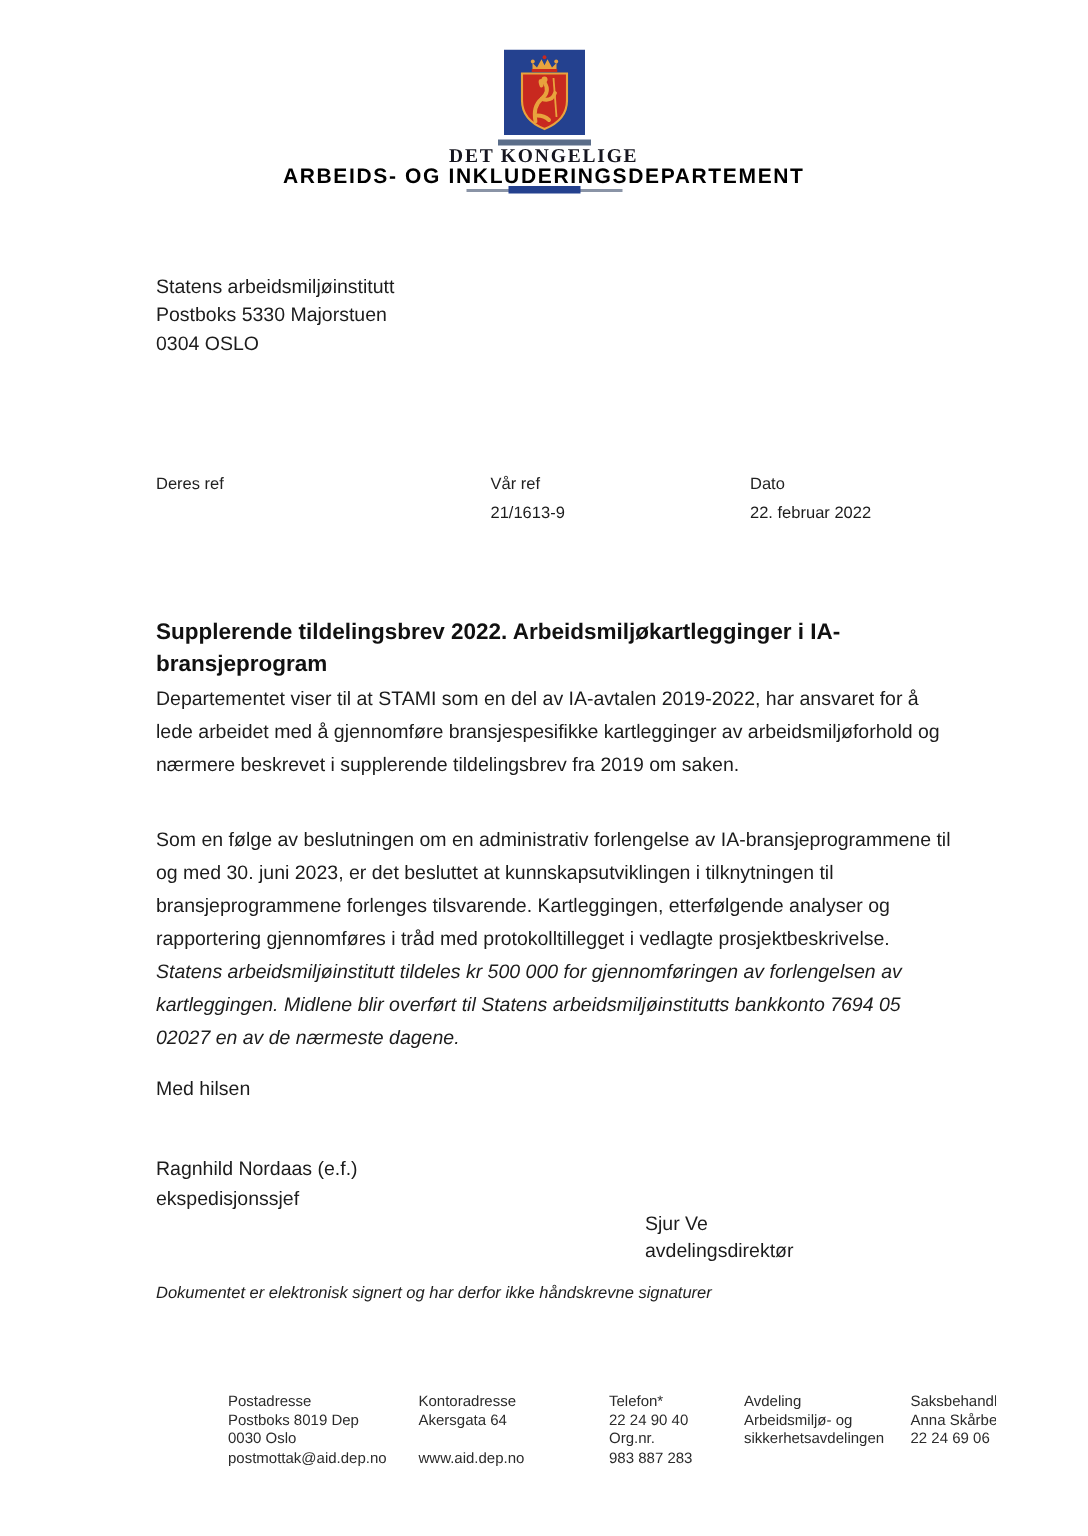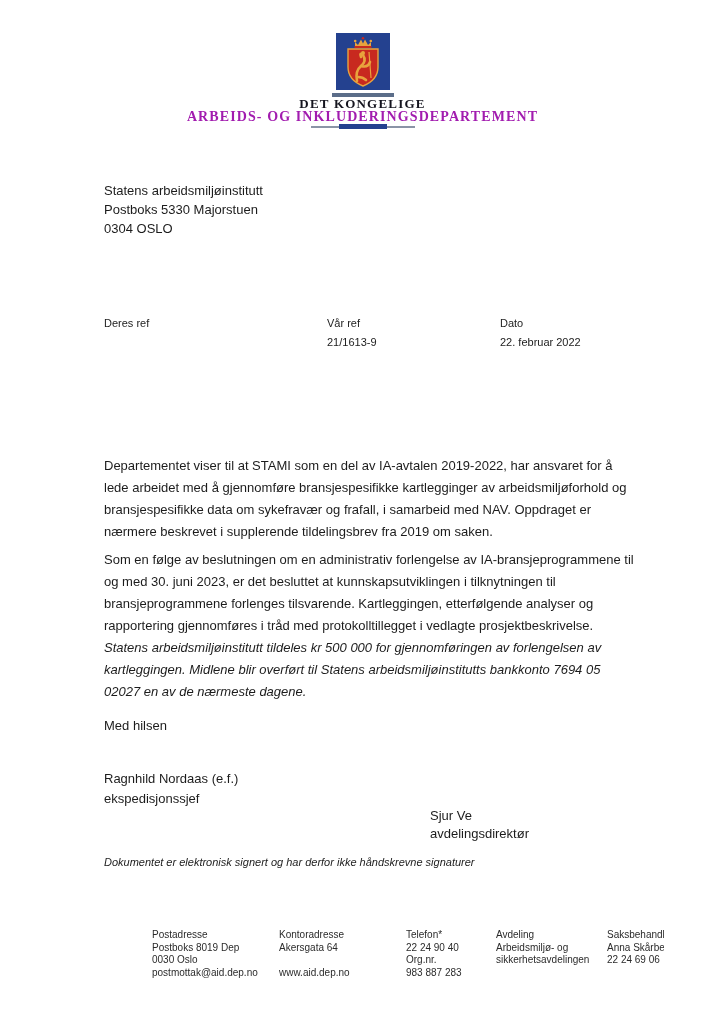--- a/index.html
+++ b/index.html
@@ -21,22 +21,22 @@
     position: absolute; top: 93px; left: 50%; transform: translateX(-50%);
     width: 62px; height: 4px; background: #5b6d89;
   }
   .org-line1 {
     position: absolute; top: 96px; left: 0; width: 725px; text-align: center;
     font-family: "Liberation Serif", serif; font-weight: bold;
     font-size: 13px; letter-spacing: 1.2px; color: #15151f;
   }
   .org-line2 {
     position: absolute; top: 109px; left: 0; width: 725px; text-align: center;
-    font-family: Liberation Serif, serif; font-weight: bold;
-    font-size: 14px; letter-spacing: 1.1px; color: #a21caf;
+    font-family: Liberation Sans, sans-serif; font-weight: bold;
+    font-size: 14px; letter-spacing: 1.1px; color: #000000;
   }
   .bar-bottom {
     position: absolute; top: 124px; left: 50%; transform: translateX(-50%);
     width: 104px; height: 5px;
   }
   .bar-bottom .grayline { position: absolute; top: 1.5px; left: 0; width: 104px; height: 2px; background: #8a94a6; }
   .bar-bottom .bluecenter { position: absolute; top: 0; left: 28px; width: 48px; height: 5px; background: #24418f; }
 
   
   .recipient { position: absolute; top: 181px; left: 104px; font-size: 13px; line-height: 19px; }
@@ -131,25 +131,25 @@
     <div class="ref-col c2">
       <span class="ref-label">Vår ref</span>
       <span class="ref-value">21/1613-9</span>
     </div>
     <div class="ref-col c3">
       <span class="ref-label">Dato</span>
       <span class="ref-value">22. februar 2022</span>
     </div>
   </div>
 
+  <h1 class="title">Supplerende tildelingsbrev 2022. Arbeidsmiljøkartlegginger i IA-bransjeprogram</h1>
 
   <div class="para p1 body-text">
     <div>Departementet viser til at STAMI som en del av IA-avtalen 2019-2022, har ansvaret for å</div>
     <div>lede arbeidet med å gjennomføre bransjespesifikke kartlegginger av arbeidsmiljøforhold og</div>
-    <div>bransjespesifikke data om sykefravær og frafall, i samarbeid med NAV. Oppdraget er</div>
     <div>nærmere beskrevet i supplerende tildelingsbrev fra 2019 om saken.</div>
   </div>
 
   <div class="para p2 body-text">
     <div>Som en følge av beslutningen om en administrativ forlengelse av IA-bransjeprogrammene til</div>
     <div>og med 30. juni 2023, er det besluttet at kunnskapsutviklingen i tilknytningen til</div>
     <div>bransjeprogrammene forlenges tilsvarende. Kartleggingen, etterfølgende analyser og</div>
     <div>rapportering gjennomføres i tråd med protokolltillegget i vedlagte prosjektbeskrivelse.</div>
   </div>
 

